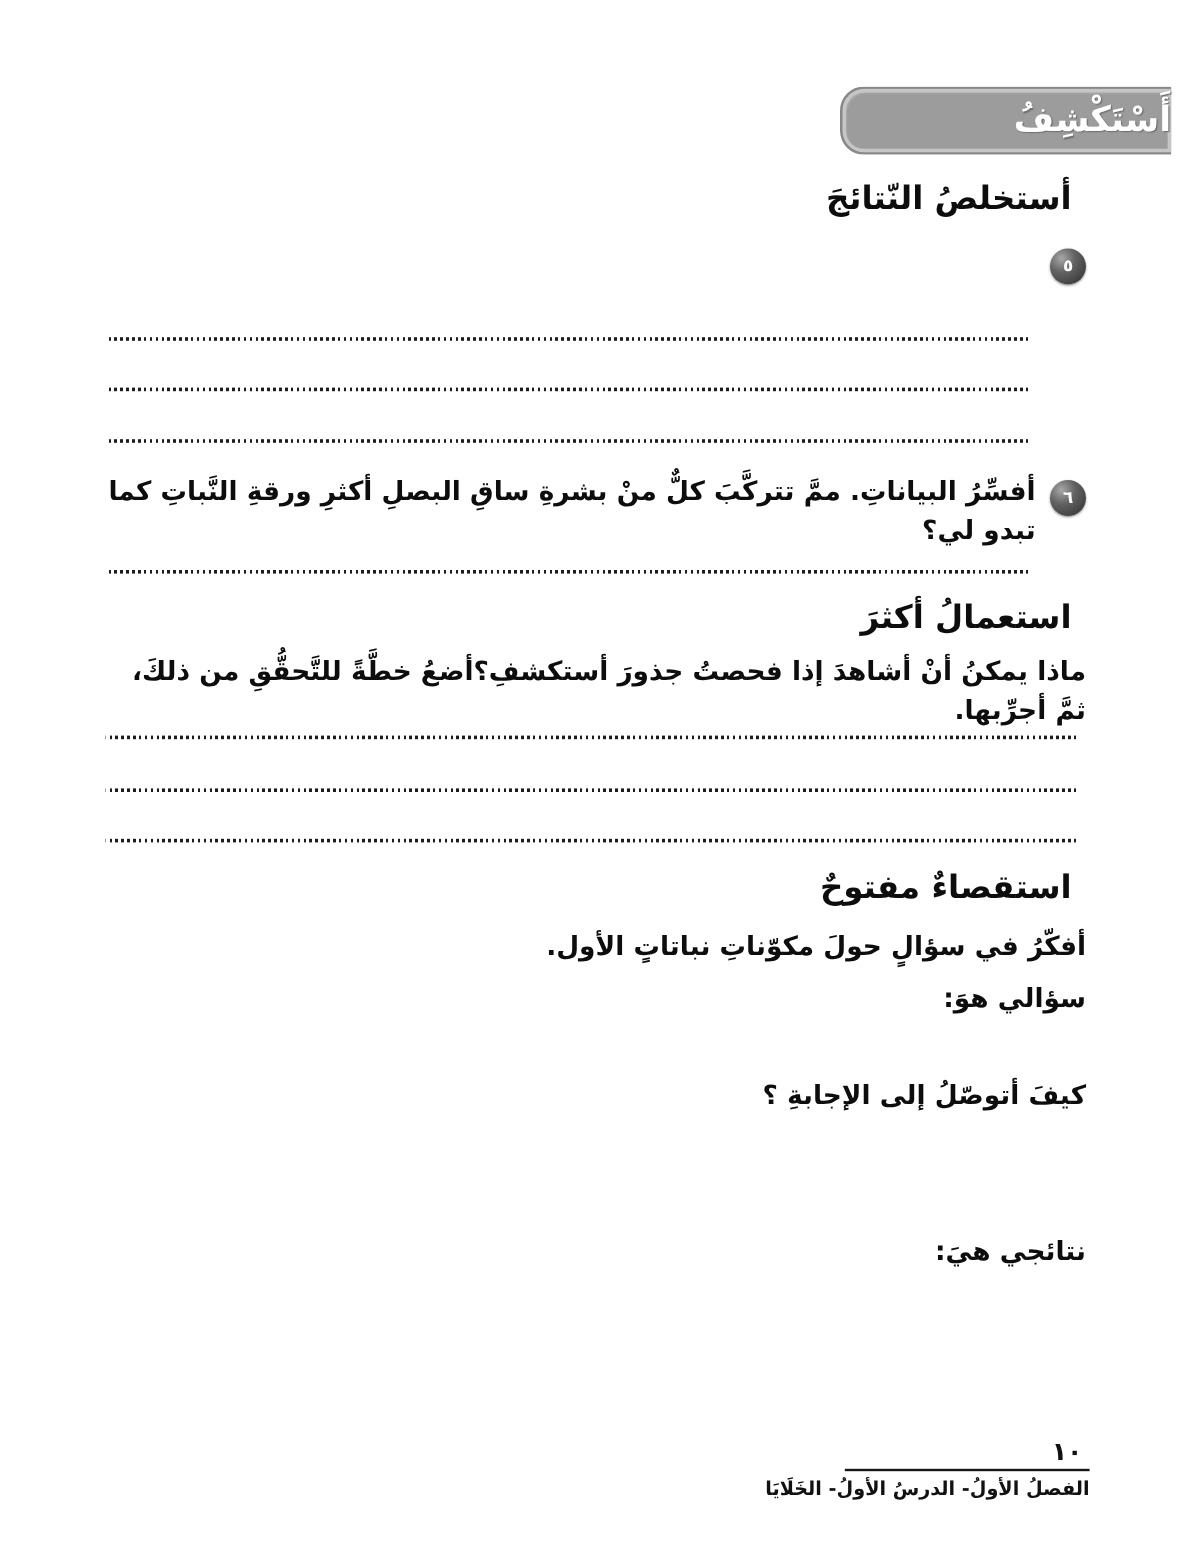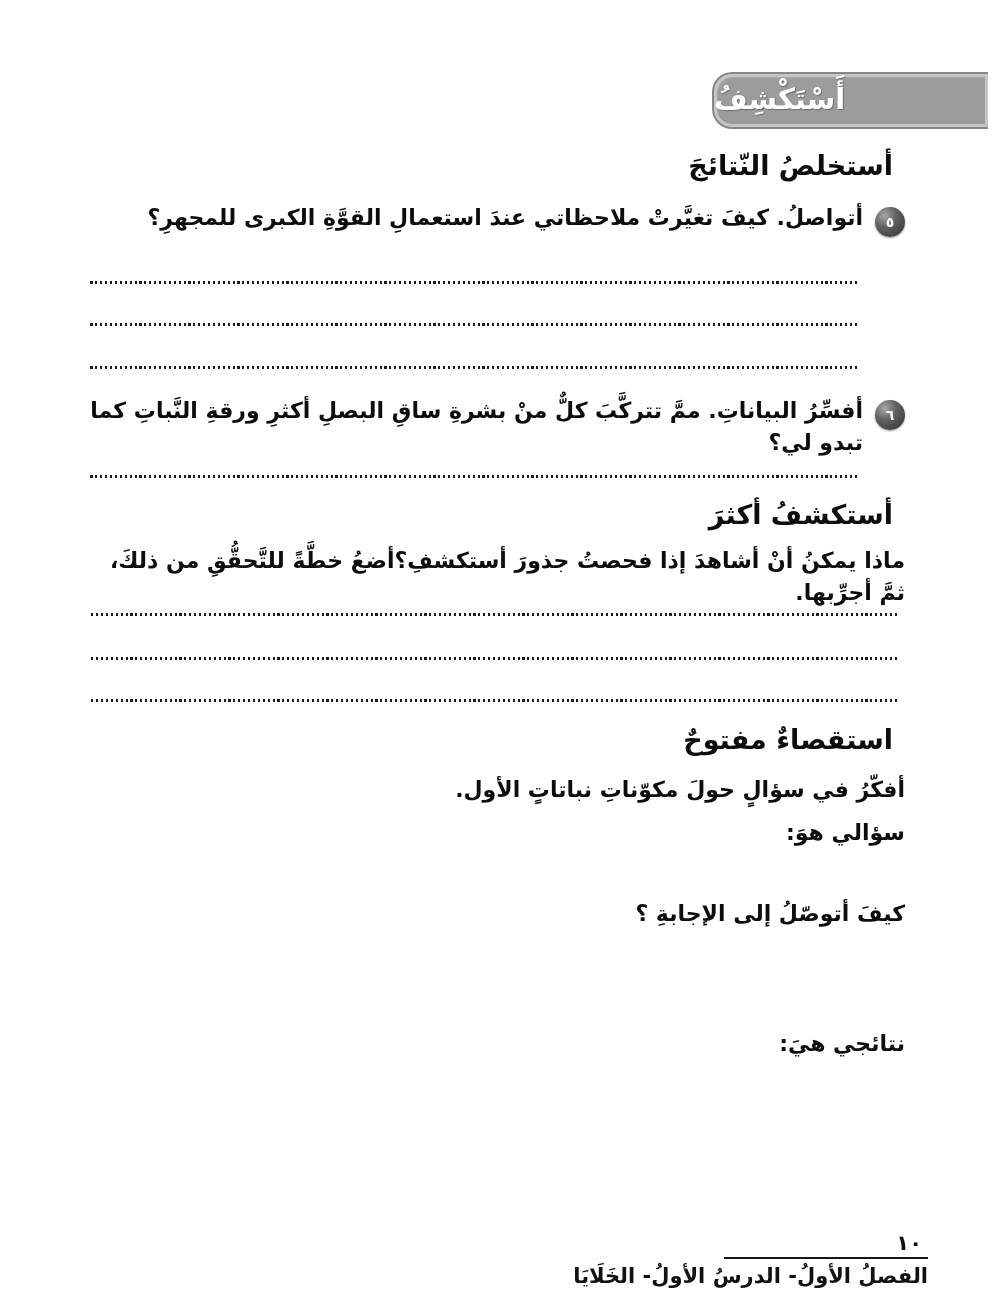--- a/index.html
+++ b/index.html
@@ -14,31 +14,31 @@
     font-family: "DejaVu Sans", sans-serif;
     color: #111111;
     direction: rtl;
     overflow: hidden;
   }
   .abs { position: absolute; }
 
   
   .banner {
     top: 72px;
-    right: 4px;
+    right: 16px;
     width: 276px;
     height: 57px;
     background: #9c9c9c;
     border: 2px solid #888888;
     border-right: none;
     border-radius: 20px 0 0 20px;
     box-shadow: inset 0 0 0 3px #c6c6c6, inset 2px 2px 3px #d6d6d6;
     display: flex;
     align-items: center;
-    justify-content: flex-end;
+    justify-content: flex-start;
     box-sizing: border-box;
   }
   .banner-title {
     color: #ffffff;
     font-size: 29px;
     font-weight: bold;
     text-shadow: 1px 1px 1px #6e6e6e;
     padding-bottom: 4px;
   }
 
@@ -89,72 +89,70 @@
     background-position: top right;
     background-size: 100% 3px;
     background-repeat: no-repeat;
   }
   .al-indent { right: 135px; width: 769px; }
   .al-wide   { right: 95px;  width: 809px; }
 
   
   .footer {
     top: 1198px;
-    right: 64px;
+    right: 84px;
     width: 204px;
-    margin-top: 33px;
   }
   .page-number {
     text-align: right;
     padding-left: 8px;
     font-size: 21px;
     font-weight: bold;
     direction: ltr;
     text-align: right;
     padding-right: 6px;
     margin-bottom: 2px;
   }
   .footer-rule {
     border: none;
     border-top: 2px solid #161616;
     margin: 0 0 5px 0;
   }
   .footer-chapter {
-    font-size: 21px;
+    font-size: 16px;
     font-weight: bold;
     white-space: nowrap;
     text-align: center;
   }
 </style>
 </head>
 <body>
 
 <div class="abs banner">
   <span class="banner-title">أَسْتَكْشِفُ</span>
 </div>
 
 <div class="abs section-heading" style="top:150px;">أستخلصُ النّتائجَ</div>
 
 <div class="abs question-row" style="top:202px;">
   <span class="num-ball">٥</span>
-  <span class="body-text q-text">أتواصلُ. كيفَ تغيَّرتْ ملاحظاتي عندَ استعمالِ القوَّةِ الكبرى للمجهرِ؟</span>
 </div>
 
 <div class="abs answer-line al-indent" style="top:281px;"></div>
 <div class="abs answer-line al-indent" style="top:323px;"></div>
 <div class="abs answer-line al-indent" style="top:366px;"></div>
 
 <div class="abs question-row" style="top:395px;">
   <span class="num-ball">٦</span>
   <span class="body-text q-text">أفسِّرُ البياناتِ. ممَّ تتركَّبَ كلٌّ منْ بشرةِ ساقِ البصلِ أكثرِ ورقةِ النَّباتِ كما تبدو لي؟</span>
 </div>
 
 <div class="abs answer-line al-indent" style="top:475px;"></div>
 
-<div class="abs section-heading" style="top:499px;">أستكشفُ أكثرَ</div>
+<div class="abs section-heading" style="top:499px;">استعمالُ أكثرَ</div>
 
 <div class="abs body-text" style="top:545px; right:87px; left:83px;">ماذا يمكنُ أنْ أشاهدَ إذا فحصتُ جذورَ أستكشفِ؟أضعُ خطَّةً للتَّحقُّقِ من ذلكَ، ثمَّ أجرِّبها.</div>
 
 <div class="abs answer-line al-wide" style="top:613px;"></div>
 <div class="abs answer-line al-wide" style="top:657px;"></div>
 <div class="abs answer-line al-wide" style="top:699px;"></div>
 
 <div class="abs section-heading" style="top:724px;">استقصاءٌ مفتوحٌ</div>
 
 <div class="abs body-text" style="top:774px; right:87px; left:83px;">أفكّرُ في سؤالٍ حولَ مكوّناتِ نباتاتٍ الأول.</div>

